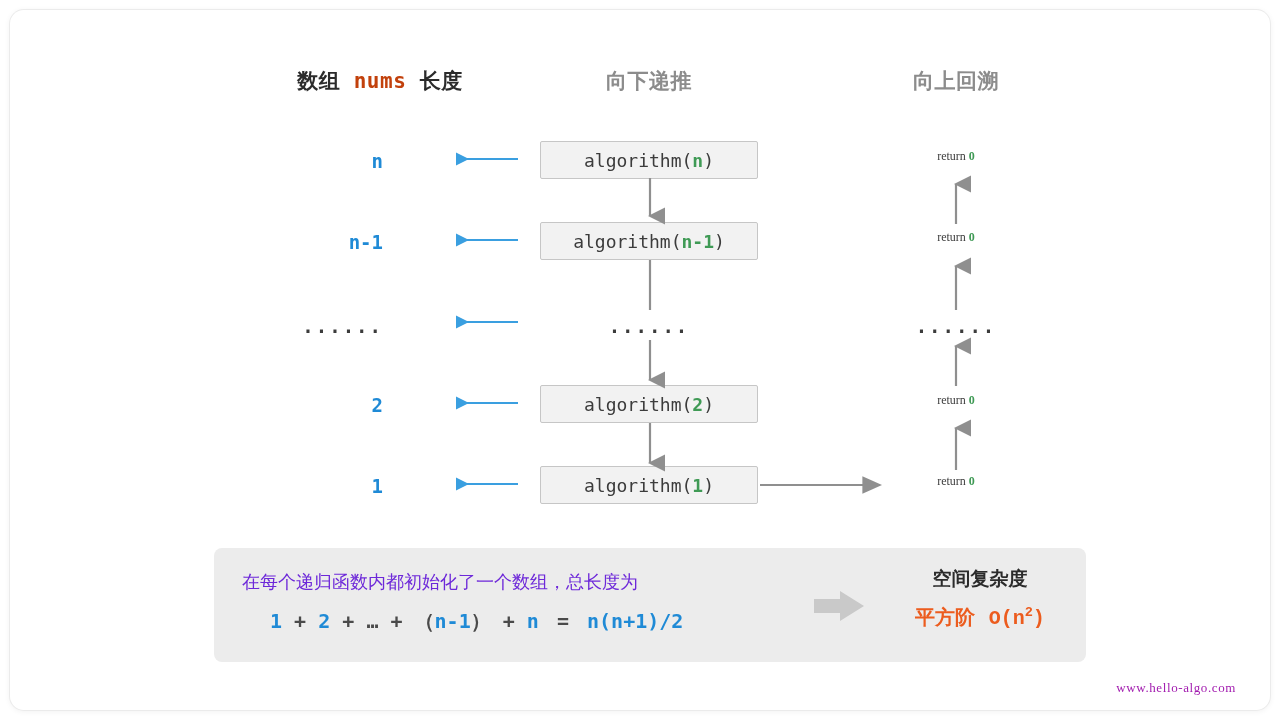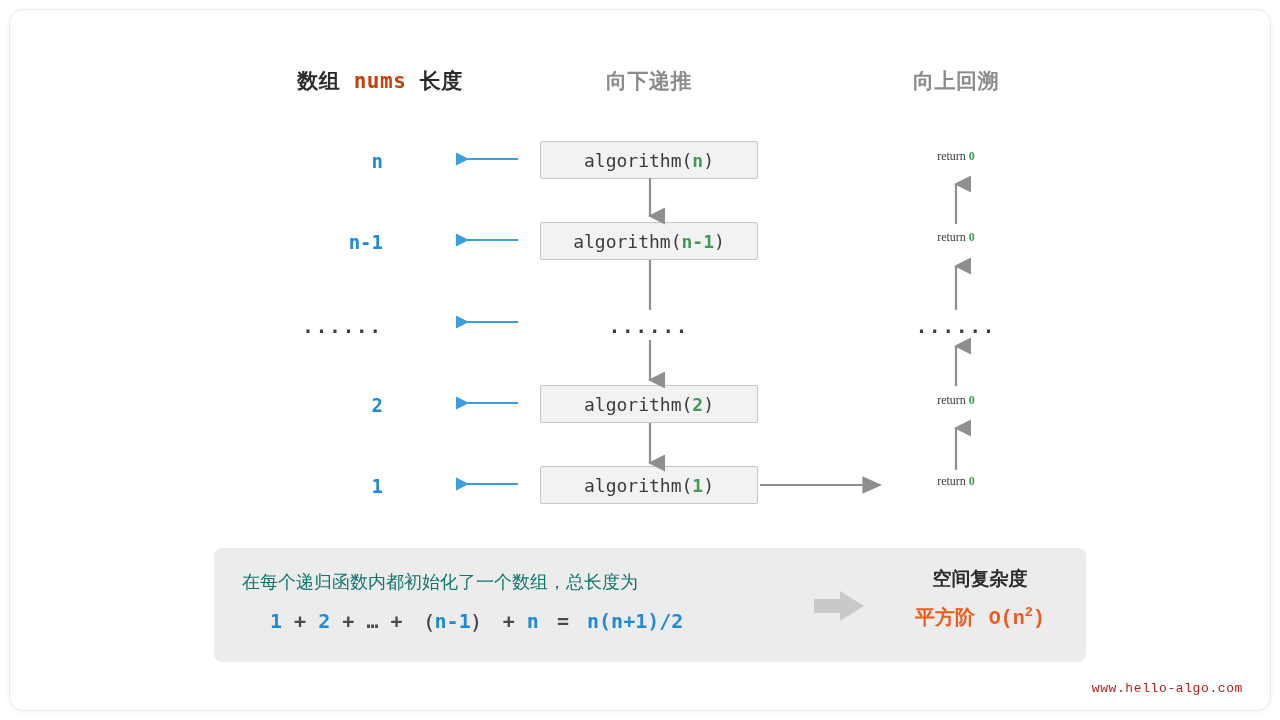--- a/index.html
+++ b/index.html
@@ -106,21 +106,21 @@
     width: 872px;
     height: 114px;
     background: #ececec;
     border-radius: 8px;
   }
   .summary-text {
     position: absolute;
     left: 28px;
     top: 22px;
     font-size: 18px;
-    color: #0f766e;
+    color: #6d28d9;
     white-space: nowrap;
   }
   .summary-formula {
     position: absolute;
     left: 56px;
     top: 60px;
     font-size: 20px;
     font-weight: bold;
     white-space: nowrap;
     font-family: "DejaVu Sans Mono", "Liberation Mono", monospace;
@@ -145,25 +145,25 @@
     font-size: 20px;
     font-weight: bold;
     color: #ec5c1e;
     white-space: nowrap;
   }
   .sr-value .mv { font-family: Liberation Mono, monospace; }
   sup { font-size: 0.68em; }
 
   .watermark {
     position: absolute;
-    right: 27px;
+    right: 34px;
     bottom: 14px;
-    font-family: Liberation Mono, monospace;
+    font-family: Liberation Serif, serif;
     font-size: 13px;
-    color: #b91c1c;
+    color: #a21caf;
     letter-spacing: 0.6px;
   }
   svg { overflow: visible; }
 </style>
 </head>
 <body>
 
 <div class="card">
 
   <div class="abs col-head head-left" style="left:245px; top:57px; width:250px; text-align:center;">

